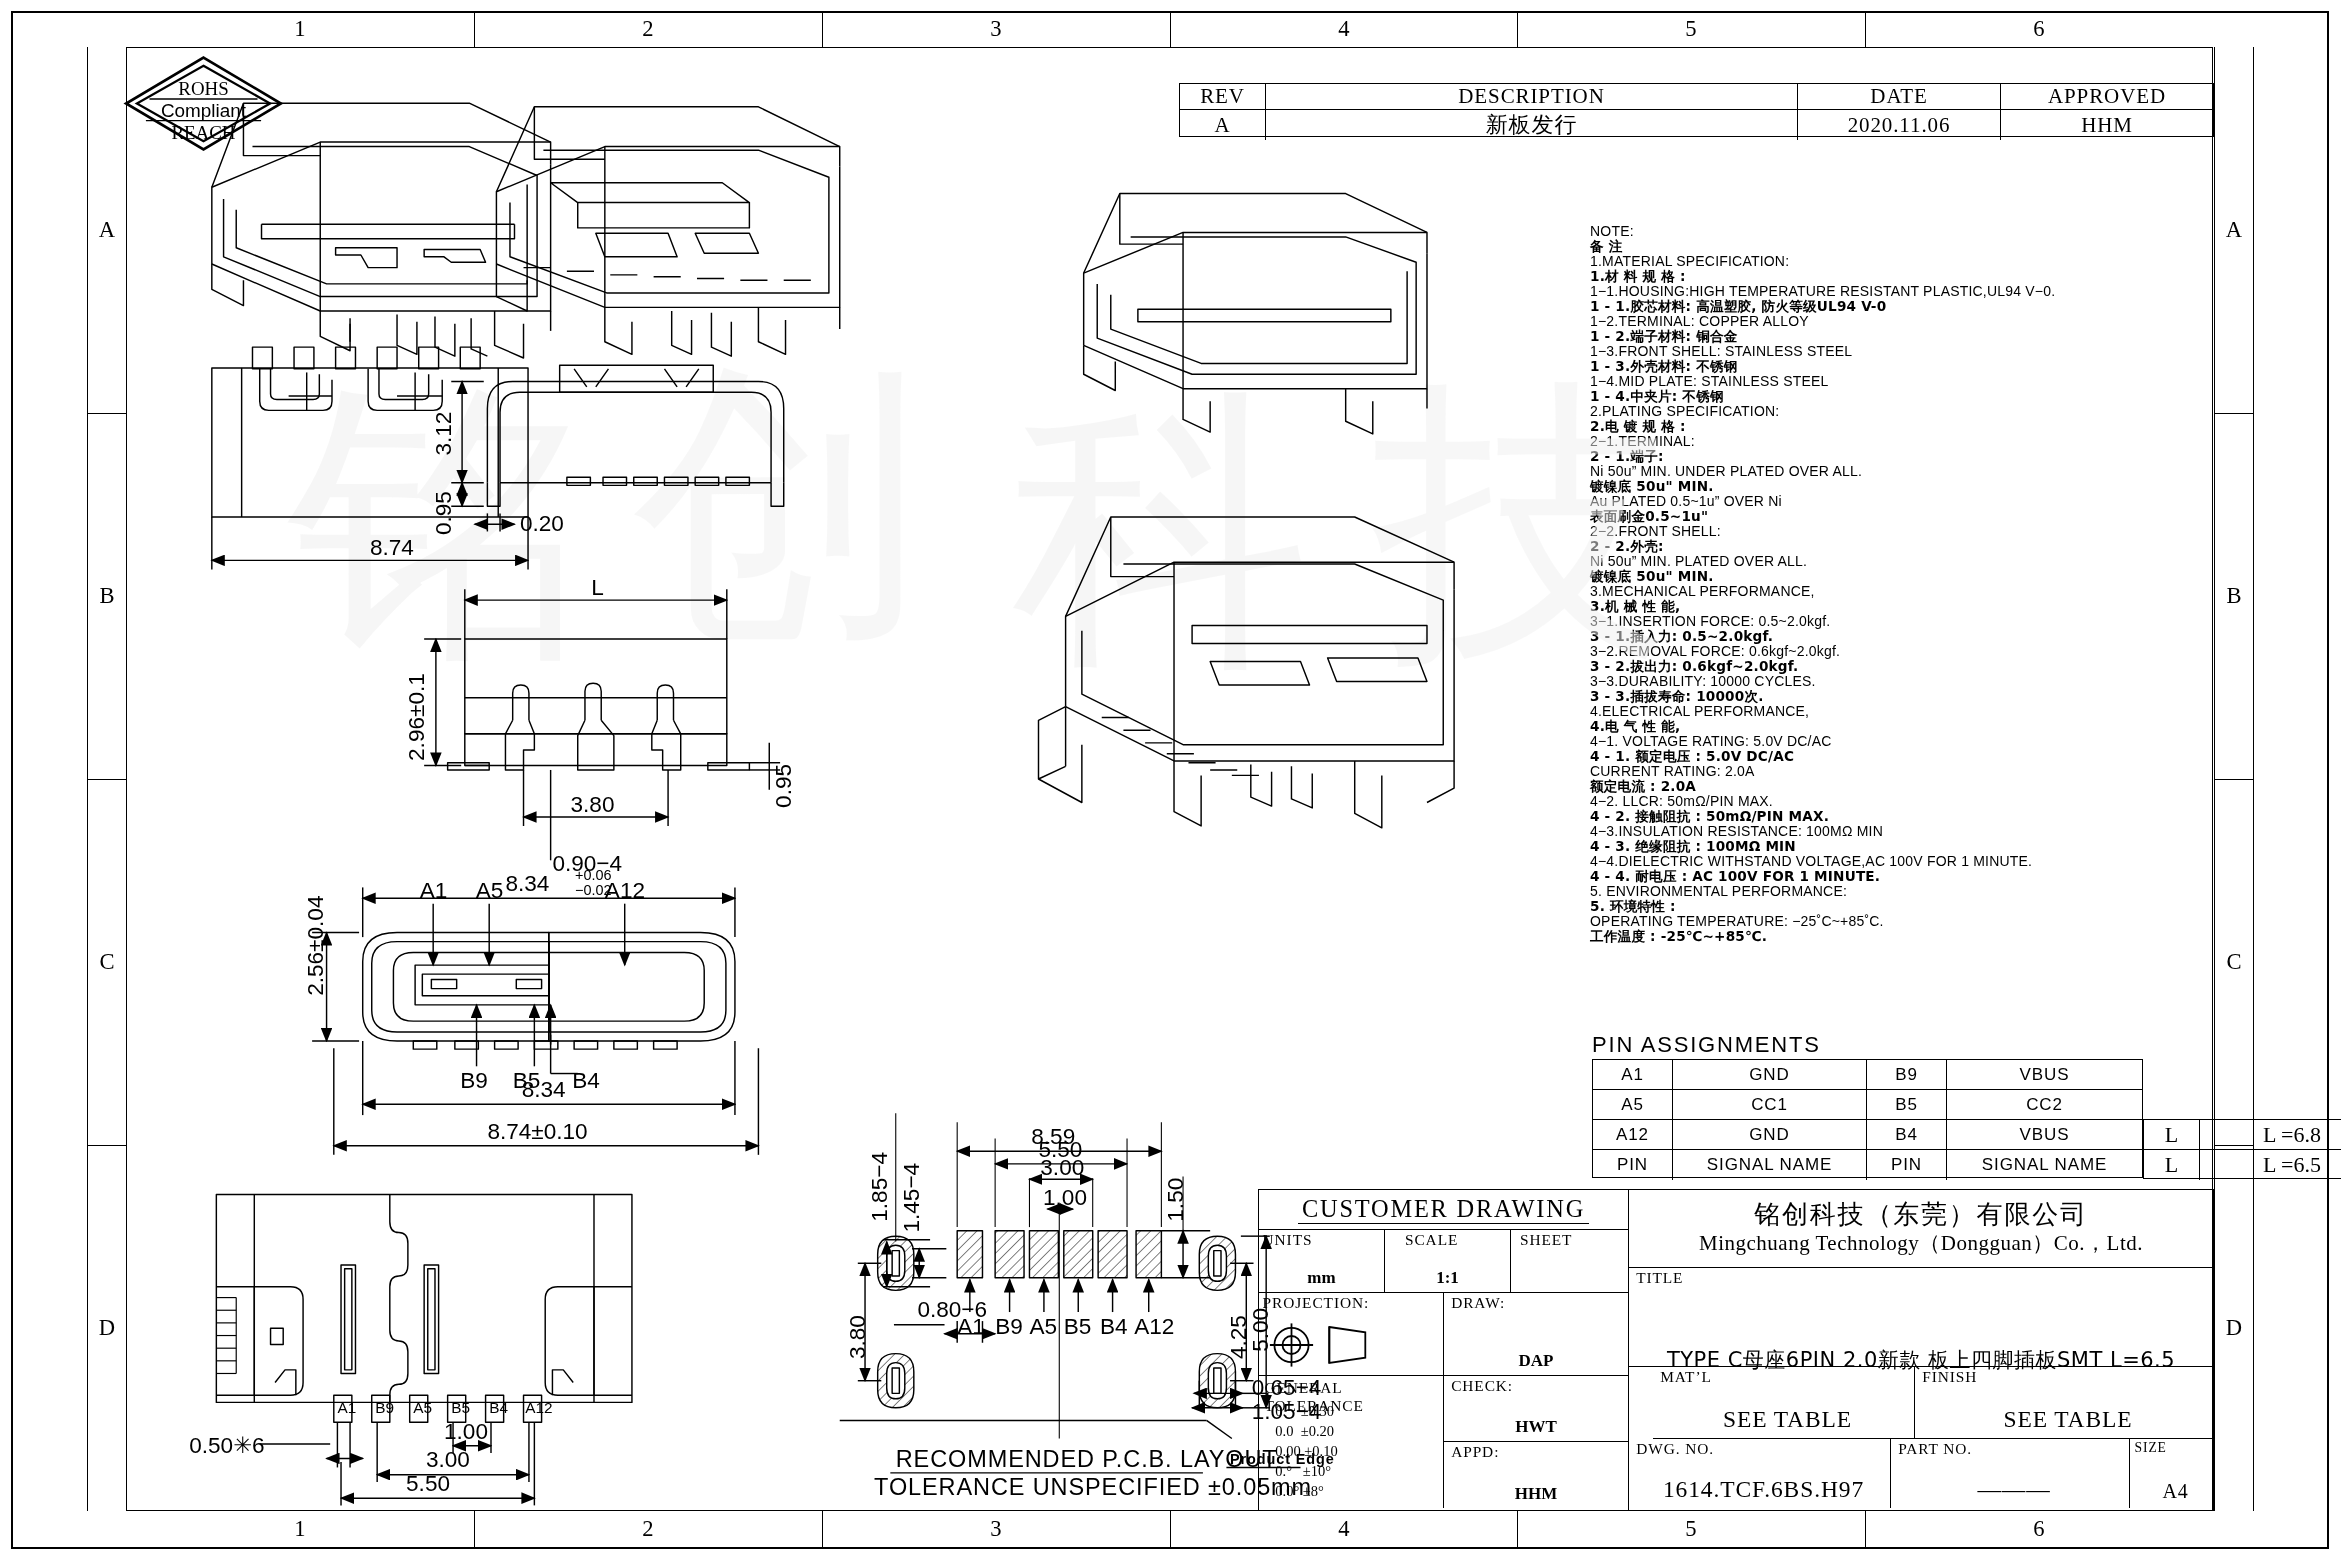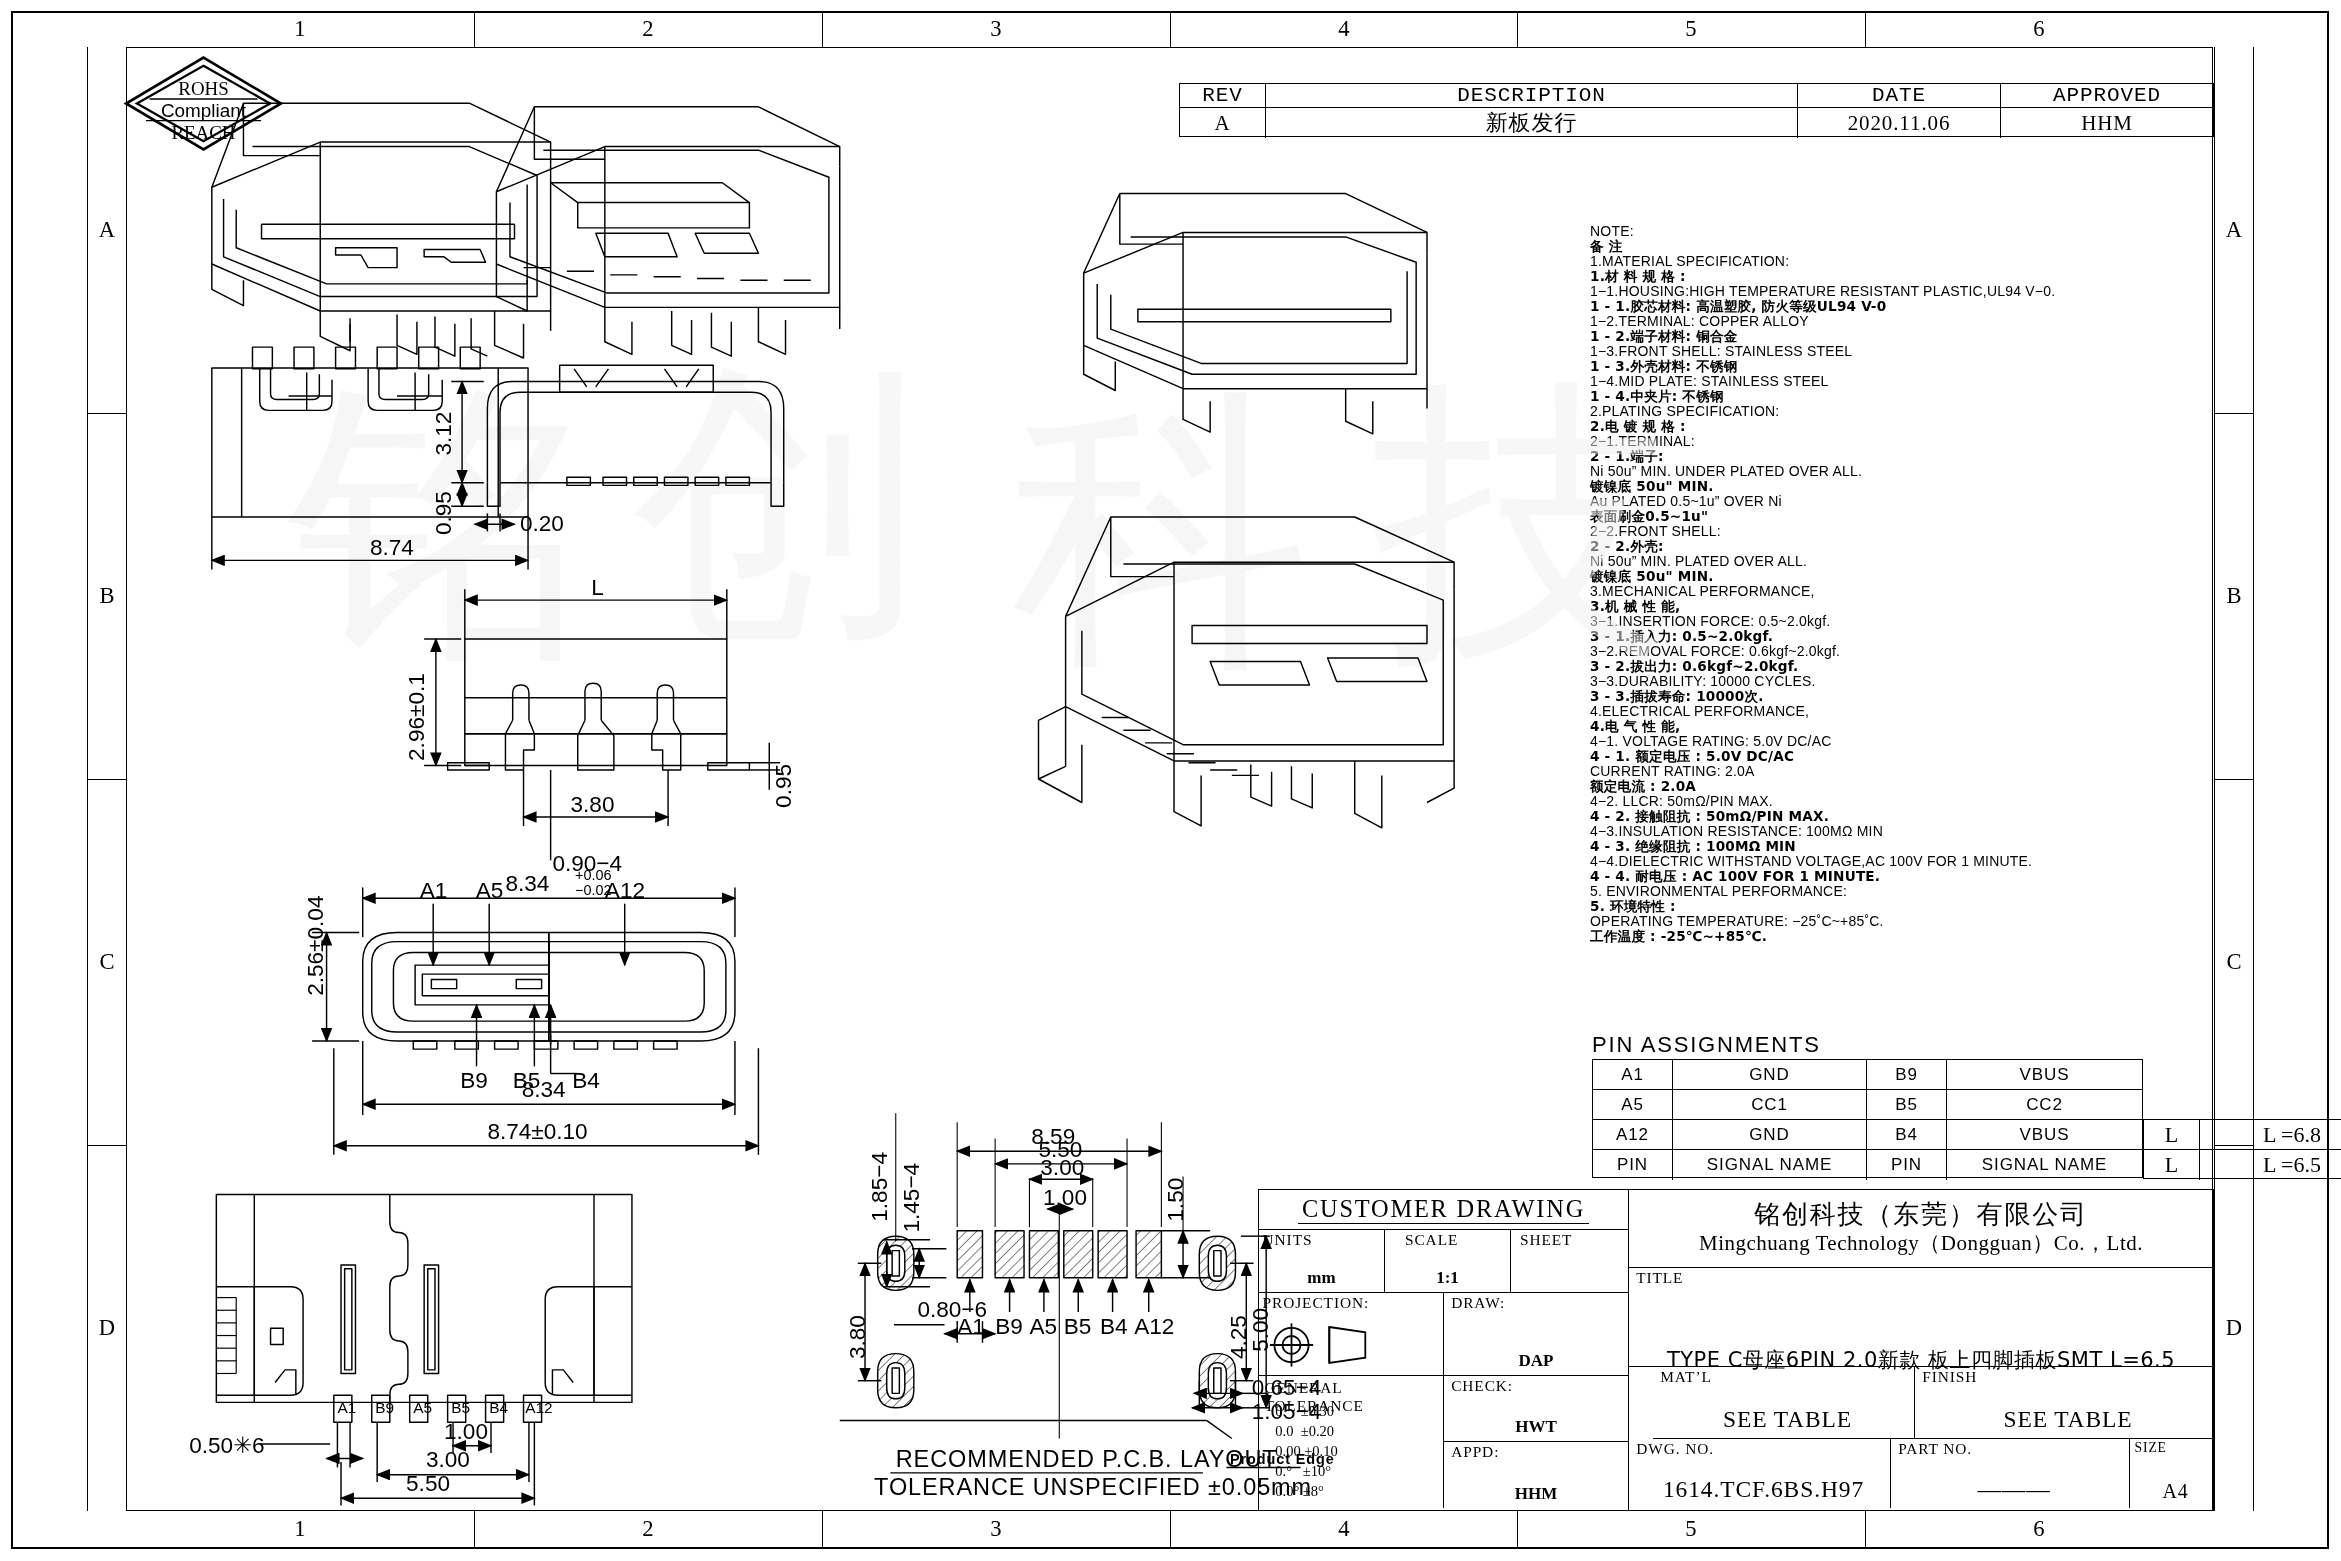--- a/index.html
+++ b/index.html
@@ -23,21 +23,21 @@
   .znum-row{position:absolute;left:126px;width:2087px;height:36px;}
   .znum-row.top{top:11px;}
   .znum-row.bot{top:1511px;}
   .znum-cell{position:absolute;top:0;height:36px;display:flex;align-items:center;justify-content:center;font-size:22.6px;}
   .znum-div{position:absolute;top:0;height:36px;width:0;border-left:1.8px solid #000;}
 
   
   .revtable{position:absolute;left:1179px;top:83px;width:1035px;height:54px;border:1.8px solid #000;box-sizing:border-box;
             display:flex;flex-direction:column;}
   .revrow{display:flex;flex:1;}
-  .revrow:first-child{border-bottom:1.8px solid #000;font-family:Liberation Mono, monospace;}
+  .revrow:first-child{border-bottom:1.8px solid #000;}
   .revcell{display:flex;align-items:center;justify-content:center;font-size:21px;letter-spacing:0.9px;
            border-right:1.8px solid #000;box-sizing:border-box;}
   .revcell:last-child{border-right:none;}
   .c-rev{width:86px;} .c-desc{flex:1;} .c-date{width:203px;} .c-appr{width:212px;}
   .cn{font-family:"DejaVu Sans",sans-serif;font-size:22px;}
 
   
   .rohs{position:absolute;left:122px;top:54px;width:163px;height:99px;}
   .rohs svg{display:block;}
 

